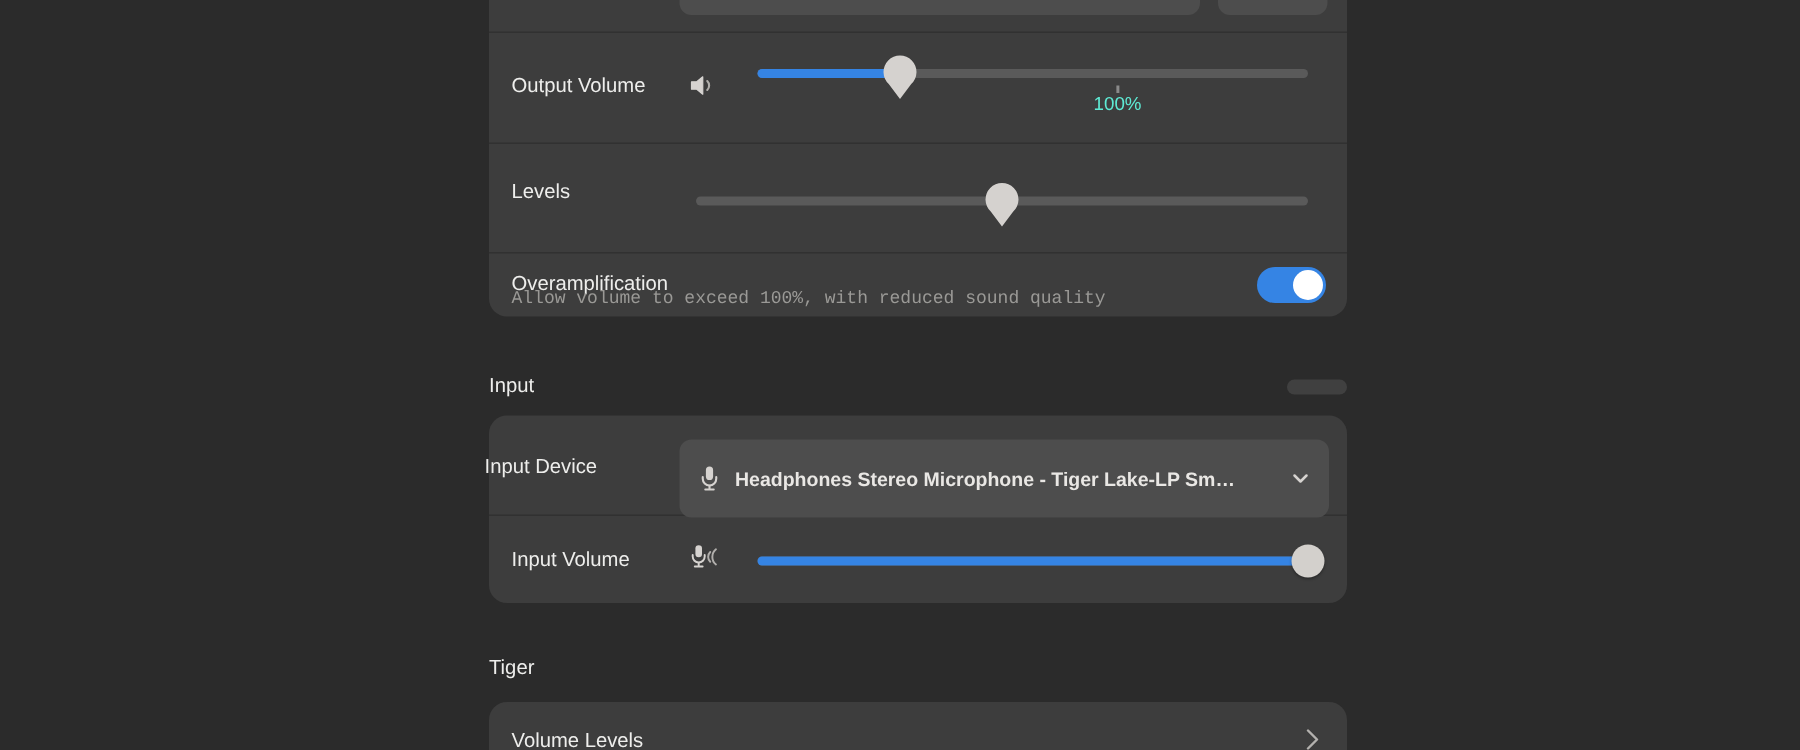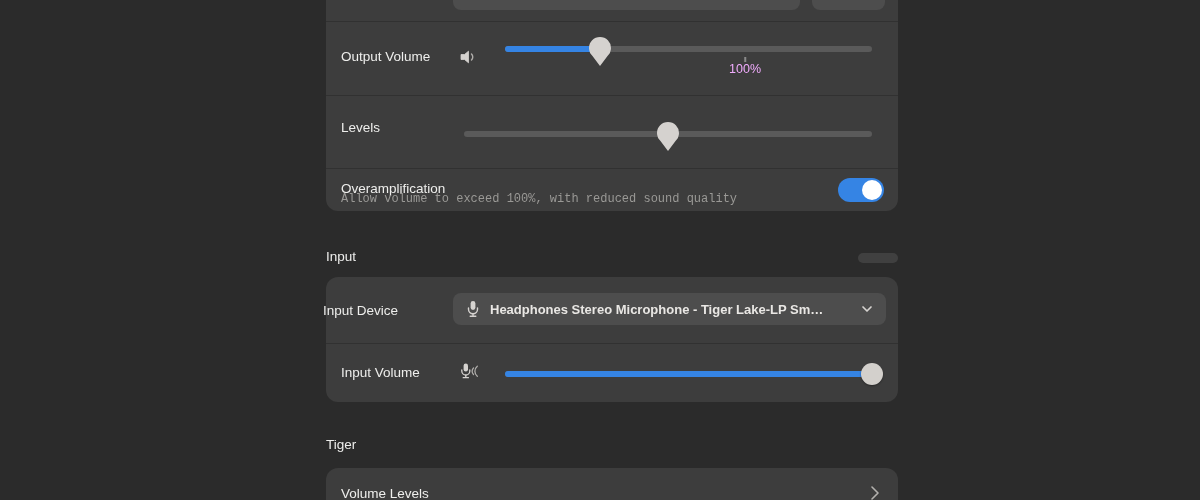--- a/index.html
+++ b/index.html
@@ -11,26 +11,26 @@
   .row-label{position:absolute;color:#eeeeec;font-size:13.5px;line-height:16px;}
   .section-header{position:absolute;color:#eeeeec;font-size:13.5px;font-weight:400;line-height:16px;}
   .sub-label{position:absolute;color:#9a9996;font-size:12px;line-height:14px;font-family:Liberation Mono, monospace;}
   .btn{position:absolute;background:#4d4d4d;border-radius:8px;}
   .track{position:absolute;height:6px;border-radius:3px;background:#5a5a5a;}
   .fill{position:absolute;left:0;top:0;height:6px;border-radius:3px 0 0 3px;background:#3584e4;}
   .pin{position:absolute;top:-10px;transform:translateX(-50%);}
   .round-handle{position:absolute;top:-8px;width:22px;height:22px;border-radius:50%;
     background:#d3d0cc;transform:translateX(-50%);box-shadow:0 1px 2px rgba(0,0,0,.35);}
   .mark-tick{position:absolute;top:11px;width:1.5px;height:5px;background:#8a8a8a;transform:translateX(-50%);}
-  .mark-label{position:absolute;top:16px;transform:translateX(-50%);color:#f0abfc;font-size:12.5px;}
+  .mark-label{position:absolute;top:16px;transform:translateX(-50%);color:#5eead4;font-size:12.5px;}
   .toggle{position:absolute;left:838px;top:178px;width:46px;height:24px;border-radius:12px;background:#4d4d4d;}
   .toggle.on{background:#3584e4;}
   .toggle .knob{position:absolute;top:2px;left:2px;width:20px;height:20px;border-radius:50%;background:#ffffff;}
   .toggle.on .knob{left:24px;}
-  .dropdown{position:absolute;left:453px;background:#4d4d4d;border-radius:8px;height:32px;
+  .dropdown{position:absolute;left:453px;background:#4d4d4d;border-radius:8px;height:52px;
     display:flex;align-items:center;padding:0 13px;box-sizing:border-box;gap:10px;}
   .dropdown .dd-text{color:#e9e7e4;font-size:13px;font-weight:700;white-space:nowrap;
     overflow:hidden;flex:1;}
   .level-pill{position:absolute;left:858px;top:253px;width:40px;height:10px;border-radius:5px;background:#404040;}
   .icon{position:absolute;}
 </style>
 </head>
 <body>
 
 <div id="screen">

